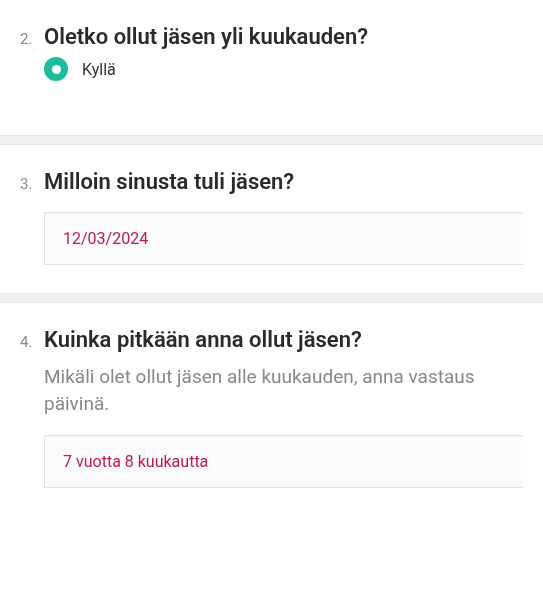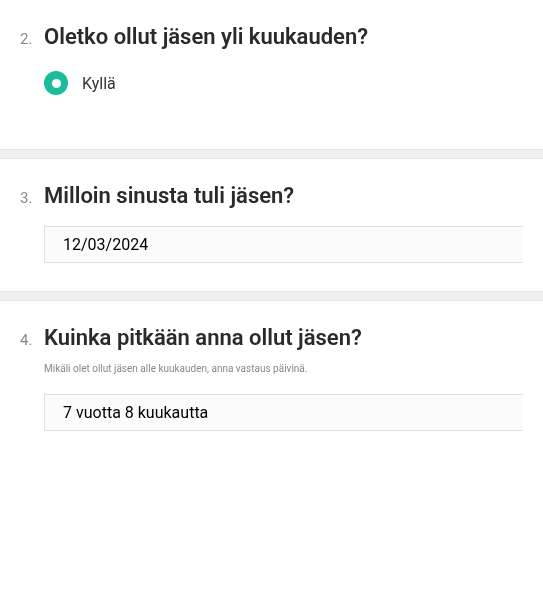--- a/index.html
+++ b/index.html
@@ -30,29 +30,29 @@
     font-size: 15px;
     min-width: 16px;
   }
   .q-title {
     font-weight: 600;
     font-size: 22px;
     color: #2a2a2a;
   }
   .q-subtitle {
     color: #888;
-    font-size: 10px;
+    font-size: 19px;
     margin-left: 24px;
     margin-bottom: 16px;
     line-height: 1.4;
     margin-top: 12px;
   }
   .options {
     margin-left: 24px;
-    margin-top: 22px;
+    margin-top: 8px;
   }
   .radio-option {
     display: flex;
     align-items: center;
     gap: 14px;
     margin-bottom: 26px;
     cursor: pointer;
   }
   .radio-outer {
     width: 24px;
@@ -75,23 +75,23 @@
     border-radius: 50%;
     background: #fff;
   }
   .radio-label {
     font-size: 16px;
     color: #333;
   }
   .input-box {
     margin-left: 24px;
     margin-top: 18px;
-    padding: 8px 18px;
+    padding: 16px 18px;
     font-size: 16px;
-    color: #000000;
+    color: #be185d;
     border: 1px solid #e0e0e0;
     background: #fbfbfb;
     border-right: none;
   }
 </style>
 </head>
 <body>
 
 <div class="question-block">
   <div class="q-header">

